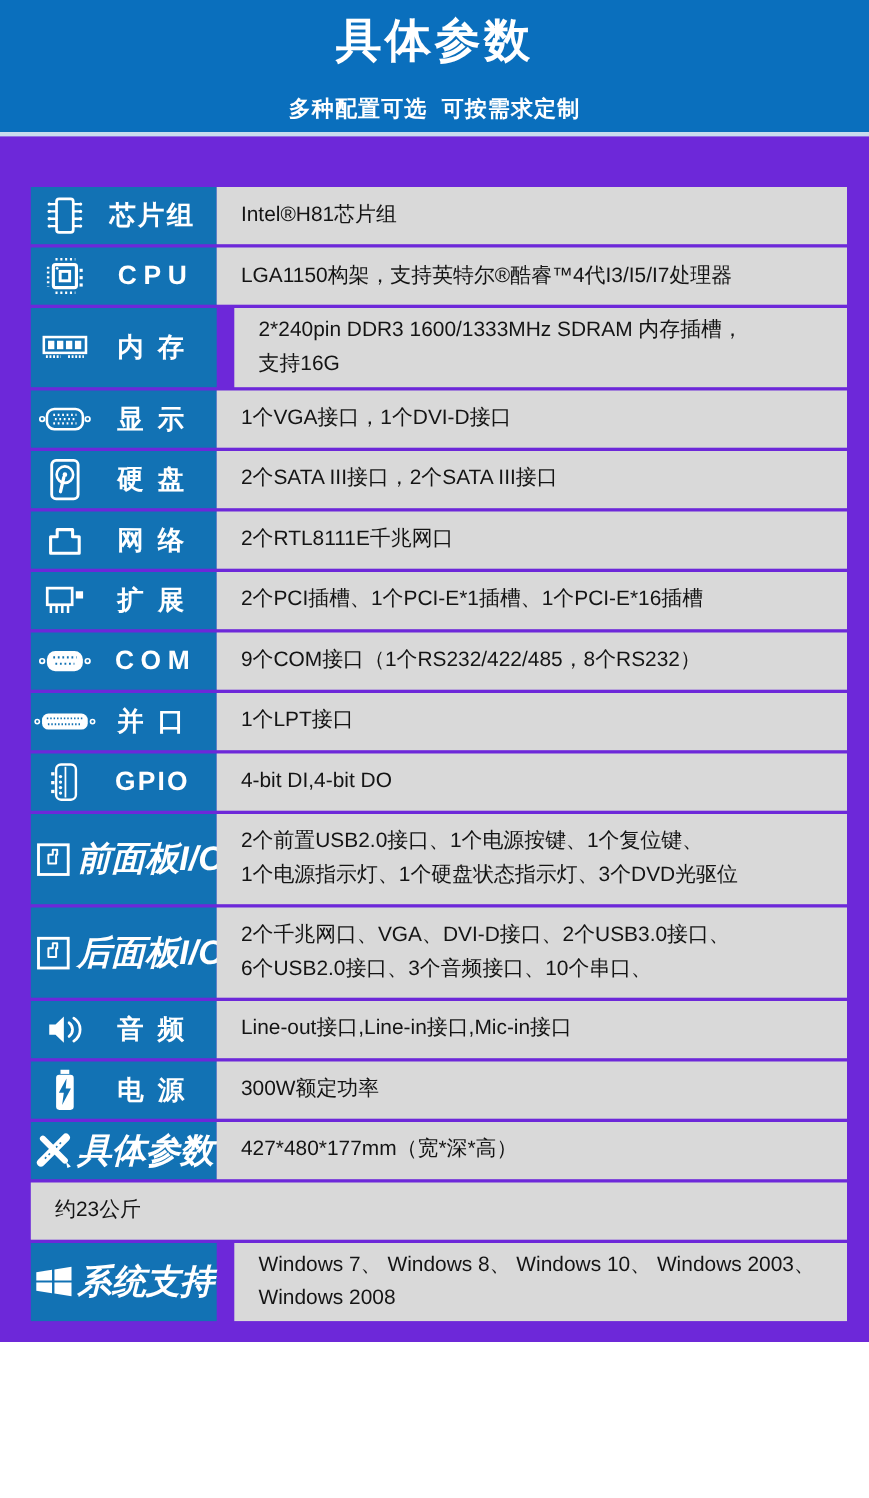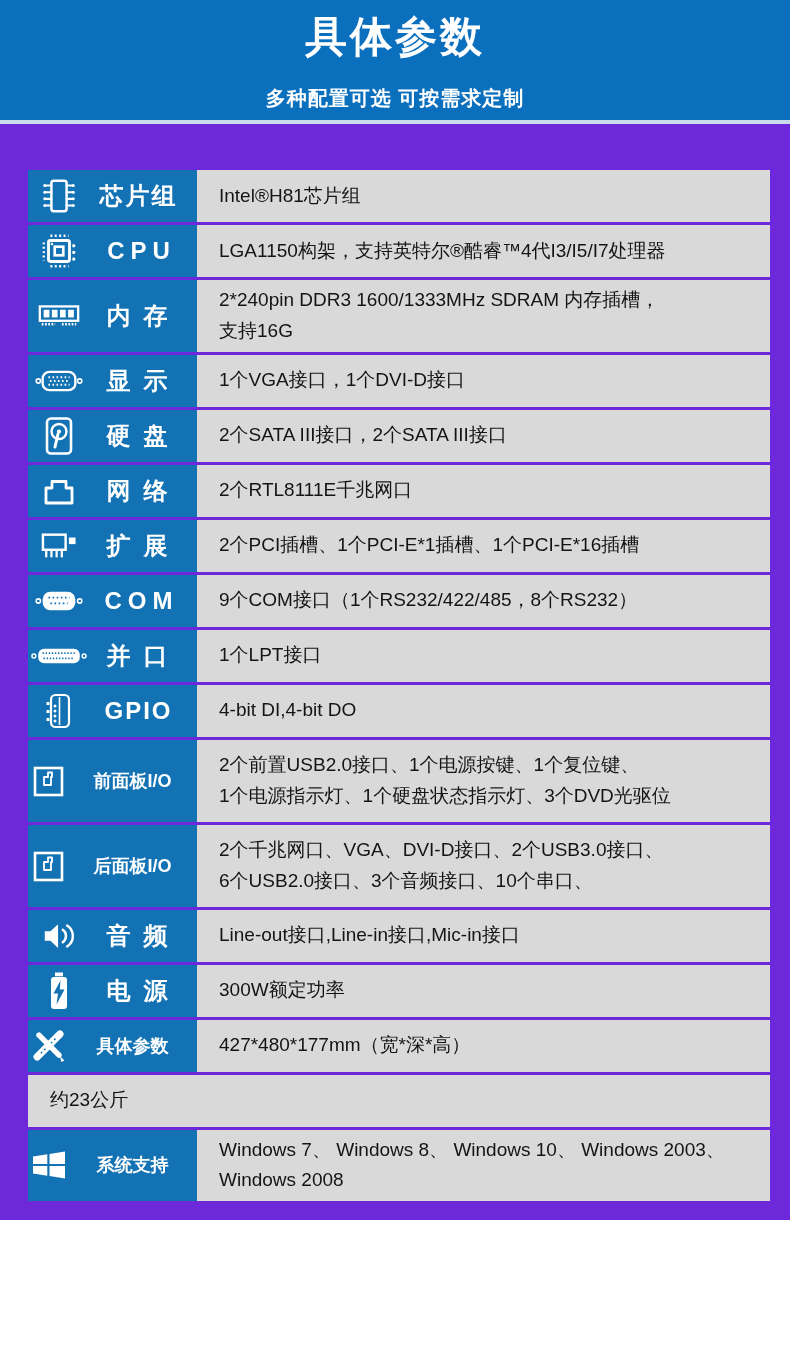--- a/index.html
+++ b/index.html
@@ -14,31 +14,31 @@
     display: flex; flex-direction: column;
     align-items: center; justify-content: center;
     padding-top: 6px;
   }
   .hero-title {
     color: #ffffff; font-size: 42px; font-weight: bold;
     letter-spacing: 3px; line-height: 1.1;
   }
   .hero-subtitle {
     color: #ffffff; font-size: 20px; font-weight: bold;
-    margin-top: 24px; letter-spacing: 1px;
+    margin-top: 24px; letter-spacing: 1px; font-family: Liberation Mono, monospace;
   }
   .hero-strip { height: 4px; background: #c9dcee; }
 
   
   .spec-table {
     margin: 46px 20px 0 28px;
     display: flex; flex-direction: column; gap: 3px;
   }
   .row { display: flex; min-height: 52px; }
-  .row.h68 { min-height: 68px; }
+  .row.h68 { min-height: 68px; gap: 16px; }
   .row.h82 { min-height: 82px; }
 
   .cell-label {
     width: 169px; flex: 0 0 169px;
     background: #1272b4;
     display: flex; align-items: center;
     color: #ffffff;
   }
   .icon-box {
     width: 62px; flex: 0 0 62px;
@@ -47,21 +47,21 @@
   .row-label {
     flex: 1; text-align: center;
     font-size: 24px; font-weight: bold;
     color: #ffffff; padding-right: 10px;
     white-space: nowrap;
   }
   .ls-wide .row-label { letter-spacing: 13px; padding-right: 0; }
   .ls-mid  .row-label { letter-spacing: 6px;  padding-right: 4px; }
   .ls-sm   .row-label { letter-spacing: 2px; }
   .tight .icon-box { width: 42px; flex-basis: 42px; }
-  .tight .row-label { font-size: 18px; padding-right: 2px; letter-spacing: 0; }
+  .tight .row-label { font-size: 31px; padding-right: 2px; letter-spacing: 0; font-style: italic; }
 
   .cell-value {
     flex: 1;
     background: #d9d9d9;
     display: flex; align-items: center;
     padding: 5px 14px 5px 22px;
     font-size: 19px; color: #141414;
     white-space: pre-line; line-height: 1.62;
   }
 

